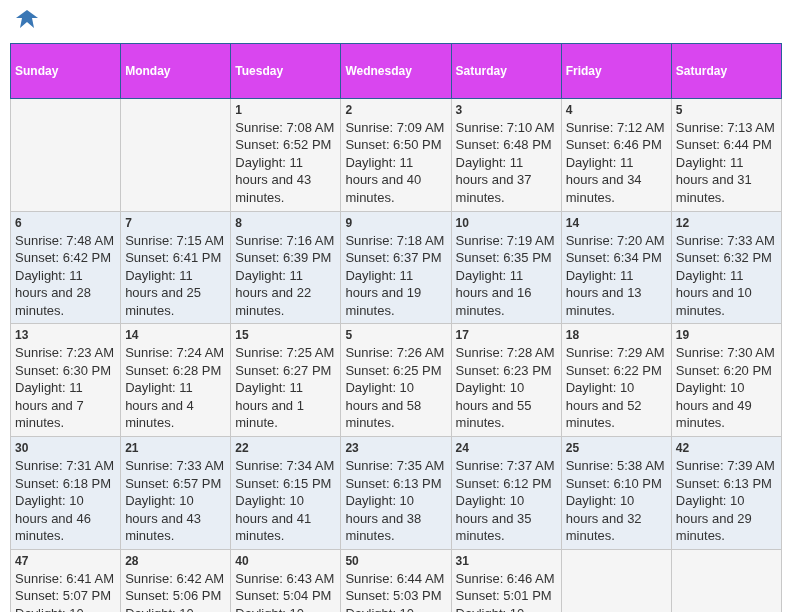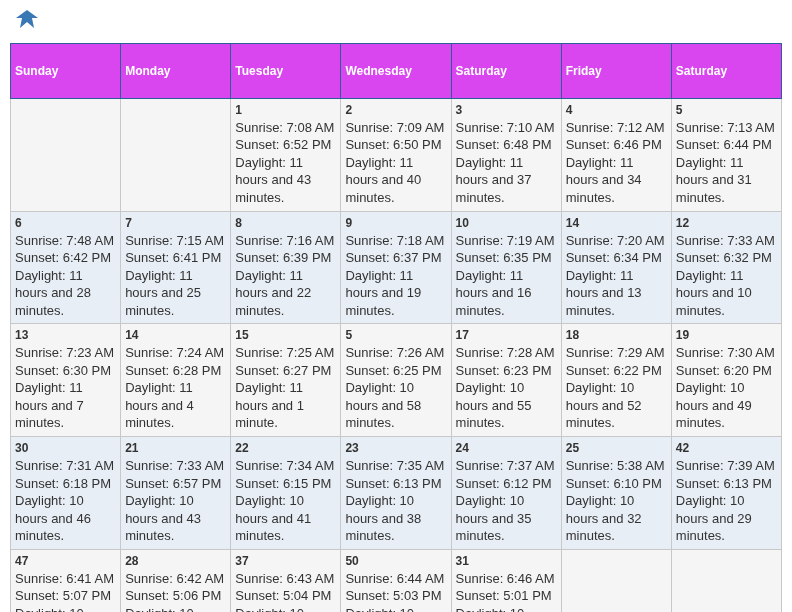--- a/index.html
+++ b/index.html
@@ -297,21 +297,21 @@
 Sunset: 5:07 PM
 Daylight: 10 hours and 26 minutes.</div>
         </td>
         <td>
           <span class="day-number">28</span>
           <div class="cell-content">Sunrise: 6:42 AM
 Sunset: 5:06 PM
 Daylight: 10 hours and 23 minutes.</div>
         </td>
         <td>
-          <span class="day-number">37</span>
+          <span class="day-number">40</span>
           <div class="cell-content">Sunrise: 6:43 AM
 Sunset: 5:04 PM
 Daylight: 10 hours and 21 minutes.</div>
         </td>
         <td>
           <span class="day-number">50</span>
           <div class="cell-content">Sunrise: 6:44 AM
 Sunset: 5:03 PM
 Daylight: 10 hours and 18 minutes.</div>
         </td>

